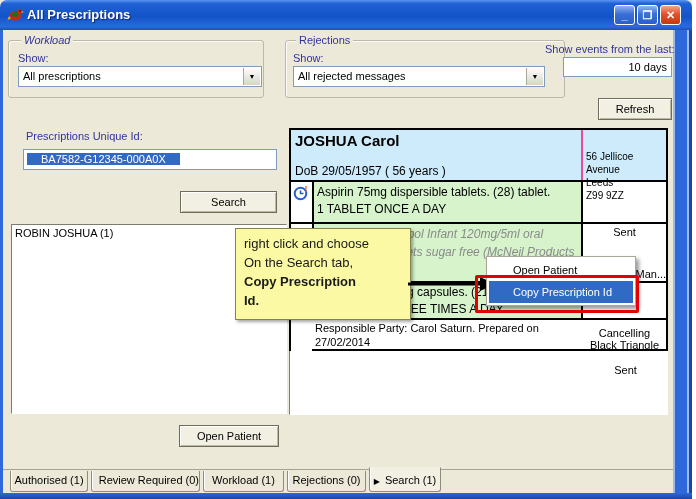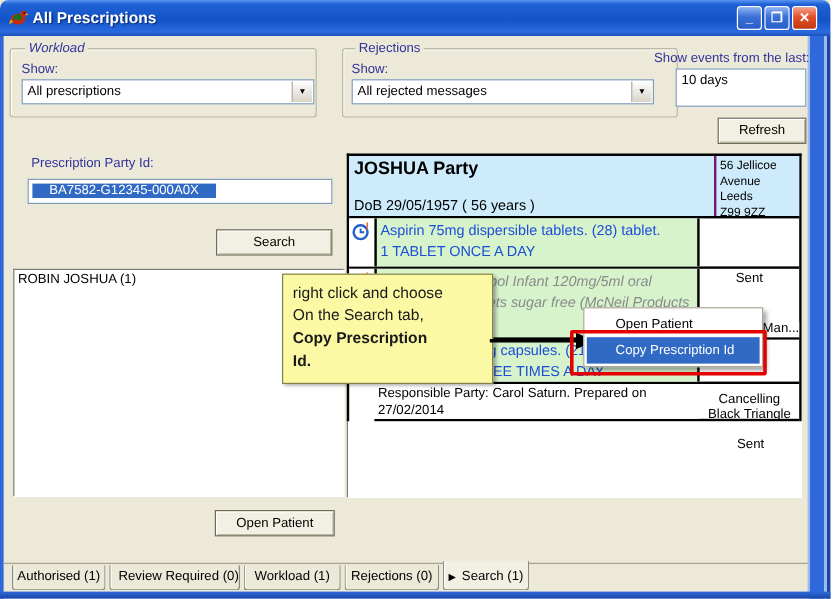--- a/index.html
+++ b/index.html
@@ -49,24 +49,24 @@
   
   #panel { position:absolute; left:289px; top:128px; width:379px; height:287px; background:#fff;
     border:1px solid; border-color:#7C7C72 #FFFFFF #FFFFFF #7C7C72; }
   #rxtable { position:absolute; left:-1px; top:-1px; width:379px; border:2px solid #000; border-bottom:none; }
   .trow { display:flex; border-top:2px solid #000; }
   .trow:first-child { border-top:none; }
   #hdr { height:50px; }
   #hdr .main { flex:1; background:#CDEBFB; padding:2px 4px; display:flex; flex-direction:column; justify-content:space-between; }
   #hdr .pname { font-size:15px; font-weight:bold; }
   #hdr .pdob { font-size:12px; }
-  #hdr .addr { width:71px; background:#CDEBFB; border-left:2px solid #701a75; font-size:10px; line-height:13px; padding:2px 3px; }
+  #hdr .addr { width:85px; background:#CDEBFB; border-left:2px solid #ec4899; font-size:10px; line-height:13px; padding:20px 3px; }
   .icon-cell { width:21px; background:#fff; padding-top:2px; text-align:center; }
   .drug-cell { flex:1; background:#D6F3CC; border-left:2px solid #000; border-right:2px solid #000;
-    padding:2px 3px; font-size:12px; line-height:17px; color:#1d4ed8; }
+    padding:2px 3px; font-size:12px; line-height:17px; color:#000000; }
   .status-cell { width:83px; background:#fff; display:flex; flex-direction:column;
     align-items:center; font-size:11px;margin-top:44px; }
   #row1 { height:42px; } #row2 { height:59px; } #row3 { height:37px; }
   #row2 .drug-cell { font-style:italic; color:#8A8A8A; line-height:18px; padding-top:1px; }
   #row3 .drug-cell { padding-top:1px; }
   #row4 { height:33px; margin-left:21px; border-left:none; border-bottom:2px solid #000; }
   #row4 .resp-cell { flex:1; background:#fff; padding:1px 3px; font-size:11px; line-height:14px; }
   #row4 .status-cell { border-left:2px solid #000; }
 
   
@@ -127,40 +127,40 @@
   <div class="groupbox" style="left:285px; top:40px; width:280px; height:58px;">
     <span class="legend navy" style="left:10px;">Rejections</span>
   </div>
   <div class="navy" style="position:absolute; left:293px; top:52px;">Show:</div>
   <div class="combo" style="left:293px; top:66px; width:252px; height:21px;">
     <span class="val">All rejected messages</span>
     <span class="drop">▼</span>
   </div>
 
   <div class="navy" style="position:absolute; left:545px; top:43px;">Show events from the last:</div>
-  <div class="textbox" style="left:563px; top:57px; width:109px; height:32px;">10 days</div>
+  <div class="textbox" style="left:563px; top:57px; width:109px; height:20px;text-align:right;">10 days</div>
   <div class="btn" style="left:598px; top:98px; width:74px; height:22px; line-height:20px;">Refresh</div>
 
-  <div class="navy" style="position:absolute; left:26px; top:130px;">Prescription Party Id:</div>
+  <div class="navy" style="position:absolute; left:26px; top:130px;">Prescriptions Unique Id:</div>
   <div class="textbox" id="id-input" style="left:23px; top:149px; width:254px; height:21px; padding:3px 3px;">
     <span class="sel">BA7582-G12345-000A0X</span>
   </div>
   <div class="btn" style="left:180px; top:191px; width:97px; height:22px; line-height:20px;">Search</div>
 
   <div id="listbox">
     <div class="item">ROBIN JOSHUA (1)</div>
   </div>
   <div class="btn" style="left:179px; top:425px; width:100px; height:22px; line-height:20px;">Open Patient</div>
 
   <div id="panel">
     <div id="rxtable">
 
       <div class="trow" id="hdr">
         <div class="main">
-          <div class="pname">JOSHUA Party</div>
+          <div class="pname">JOSHUA Carol</div>
           <div class="pdob">DoB 29/05/1957 ( 56 years )</div>
         </div>
         <div class="addr">
           <div>56 Jellicoe Avenue</div>
           <div>Leeds</div>
           <div>Z99 9ZZ</div>
         </div>
       </div>
 
       <div class="trow" id="row1">

